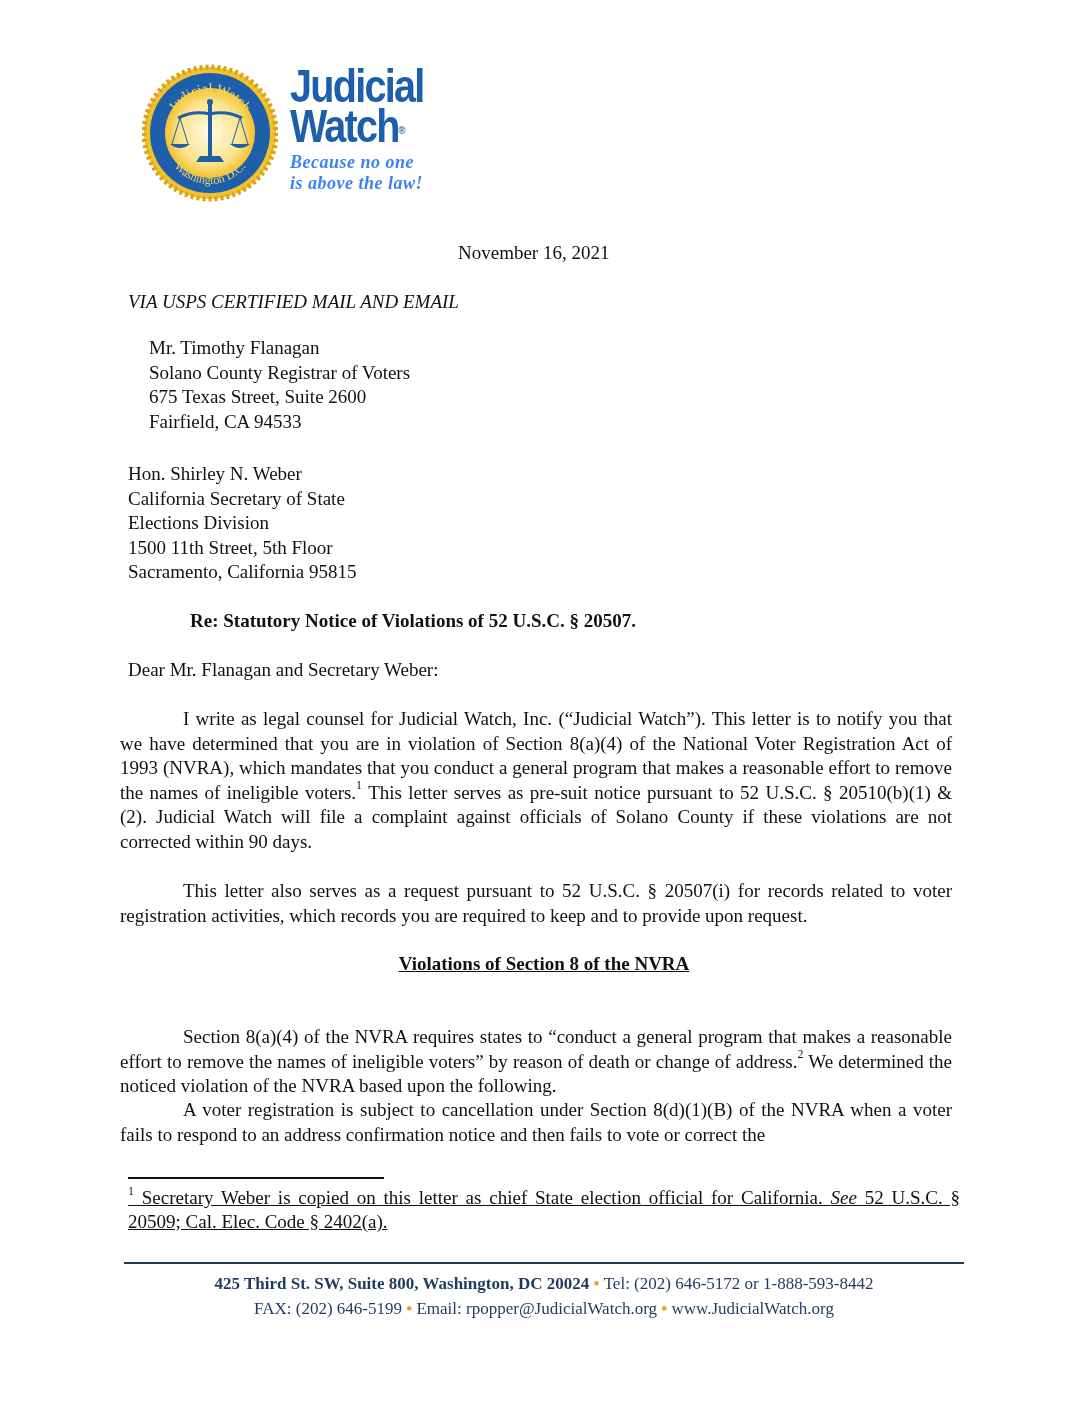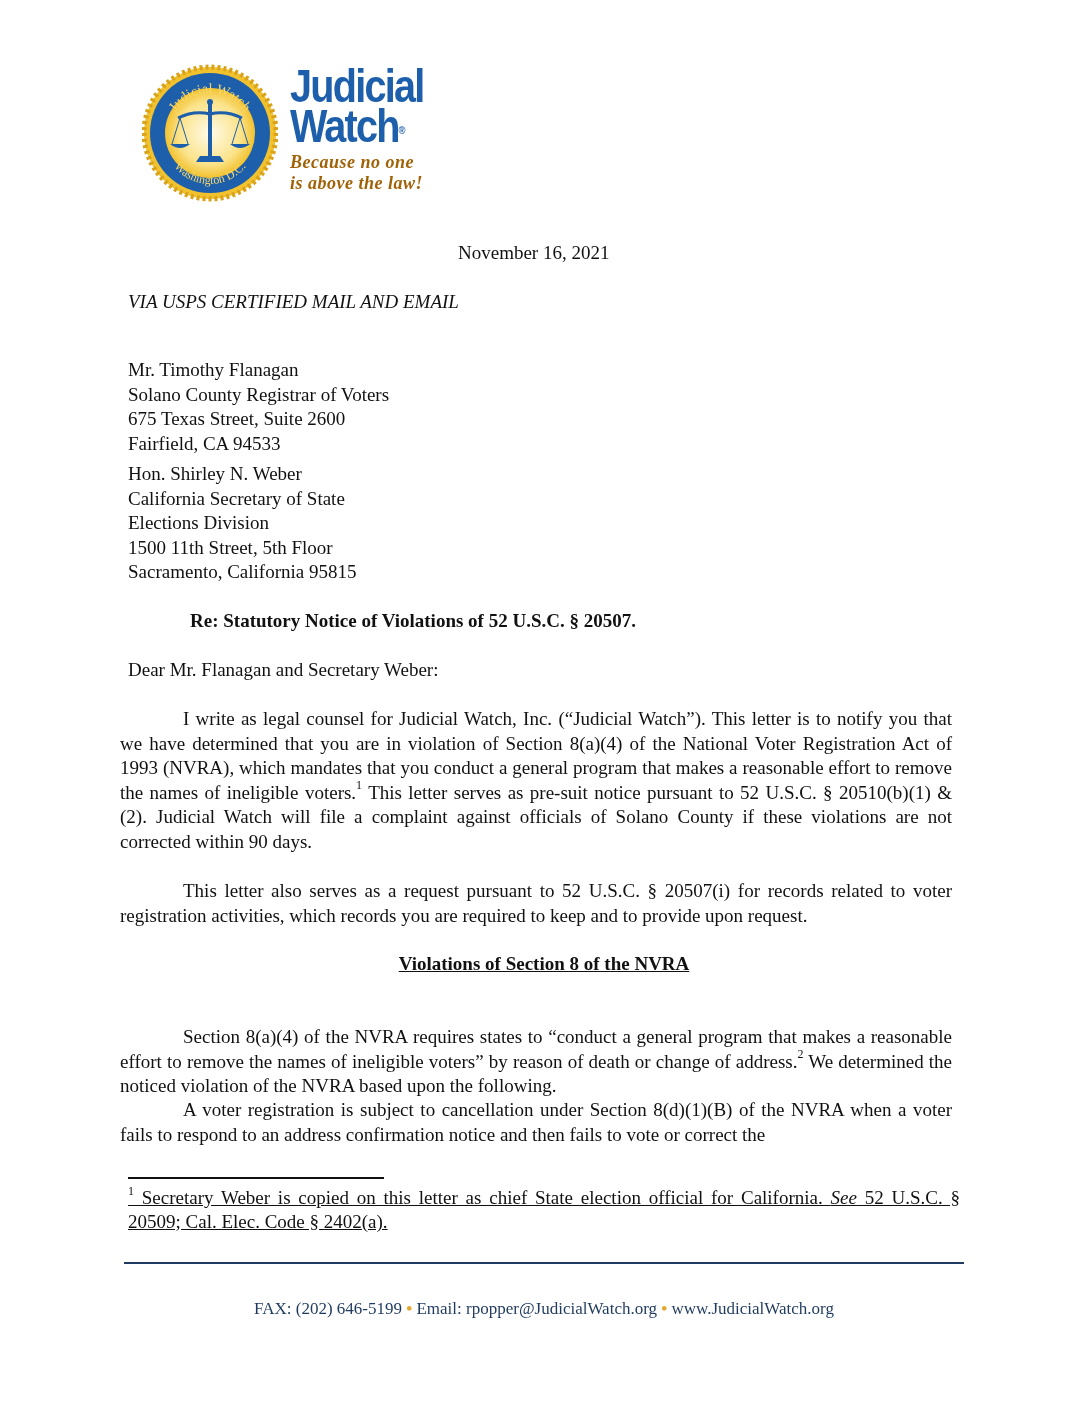--- a/index.html
+++ b/index.html
@@ -9,27 +9,27 @@
 
   
   .logo { position: absolute; left: 142px; top: 60px; width: 320px; height: 150px; }
   .seal { position: absolute; left: 0; top: 0; width: 136px; height: 146px; }
   .brand { position: absolute; left: 148px; top: 6px; width: 180px; }
   .brand-name { font-family: "Liberation Sans", "DejaVu Sans", sans-serif; font-weight: bold;
                 color: #1d5fab; font-size: 46px; line-height: 40px; letter-spacing: -2px;
                 transform: scaleX(0.86); transform-origin: left; }
   .brand-name .reg { font-size: 11px; vertical-align: top; letter-spacing: 0; position: relative; top: 4px; }
   .tagline { font-family: "Liberation Serif", "DejaVu Serif", serif; font-weight: bold; font-style: italic;
-             color: #a16207; font-size: 18px; line-height: 21px; margin-top: 6px; letter-spacing: 0.5px; }
+             color: #3b82f6; font-size: 18px; line-height: 21px; margin-top: 6px; letter-spacing: 0.5px; }
 
   .line { position: absolute; font-size: 19px; line-height: 24px; white-space: nowrap; }
   .date { left: 458px; top: 241px; text-align: right; }
   .via { left: 128px; top: 290px; font-style: italic; }
   .addr { position: absolute; left: 128px; font-size: 19px; line-height: 24.5px; }
-  .addr1 { top: 358px; }
+  .addr1 { top: 336px; margin-left: 21px; }
   .addr2 { top: 462px; }
   .re { left: 190px; top: 609px; font-weight: bold; }
   .salutation { left: 128px; top: 658px; }
 
   .para { position: absolute; left: 120px; width: 832px; font-size: 19px; line-height: 24.5px;
           text-align: justify; text-indent: 63px; }
   .p1 { top: 707px; }
   .p2 { top: 879px; }
   .p3 { top: 1025px; }
   .p4 { top: 1098px; }
@@ -131,14 +131,15 @@
   <div class="para p3"><span>Section 8(a)(4) of the NVRA requires states to “conduct a general program that makes a reasonable effort to remove the names of ineligible voters” by reason of death or change of address.</span><sup>2</sup><span>  We determined the noticed violation of the NVRA based upon the following.</span></div>
 
   <div class="para p4">A voter registration is subject to cancellation under Section 8(d)(1)(B) of the NVRA when a voter fails to respond to an address confirmation notice and then fails to vote or correct the</div>
 
   <div class="fn-rule"></div>
   <div class="footnotes">
     <div class="fn"><sup>1</sup><span> Secretary Weber is copied on this letter as chief State election official for California.  </span><i>See</i><span> 52 U.S.C. § 20509; Cal. Elec. Code § 2402(a).</span></div>
   </div>
 
   <div class="footer-rule"></div>
+  <div class="footer f1"><span class="bold">425 Third St. SW, Suite 800, Washington, DC 20024</span><span class="dot"> • </span><span>Tel: (202) 646-5172 or 1-888-593-8442</span></div>
   <div class="footer f2"><span>FAX: (202) 646-5199</span><span class="dot"> • </span><span>Email: rpopper@JudicialWatch.org</span><span class="dot"> • </span><span>www.JudicialWatch.org</span></div>
 </div>
 
 </body></html>

